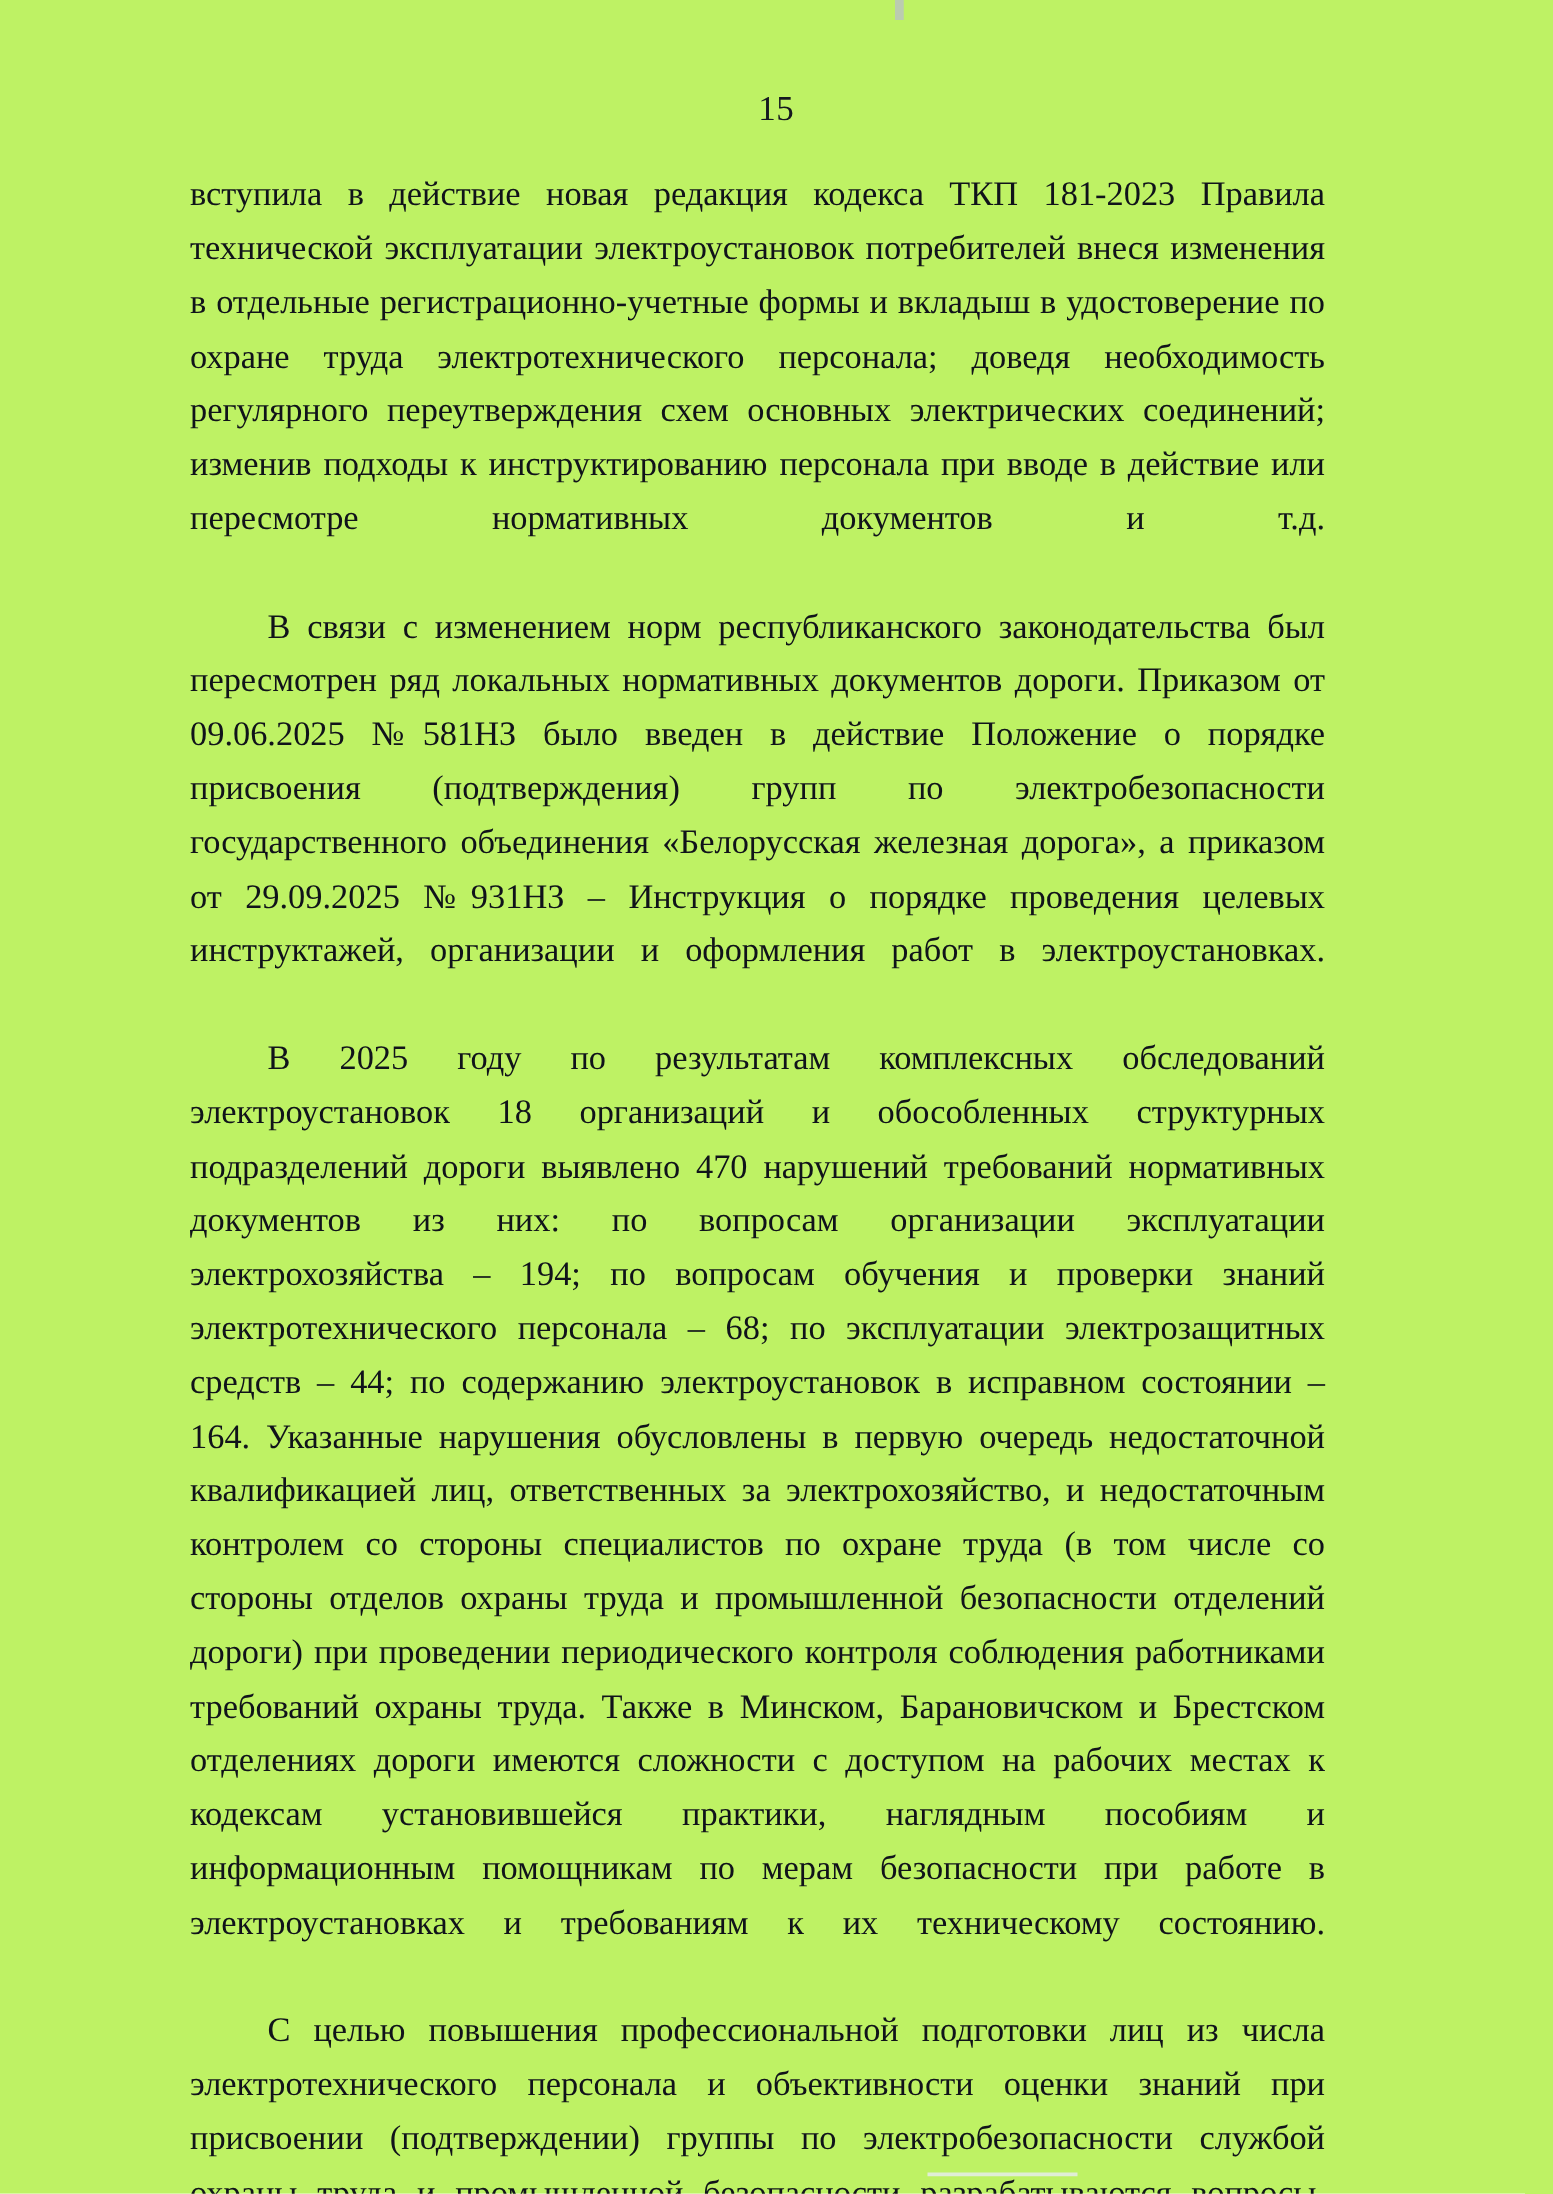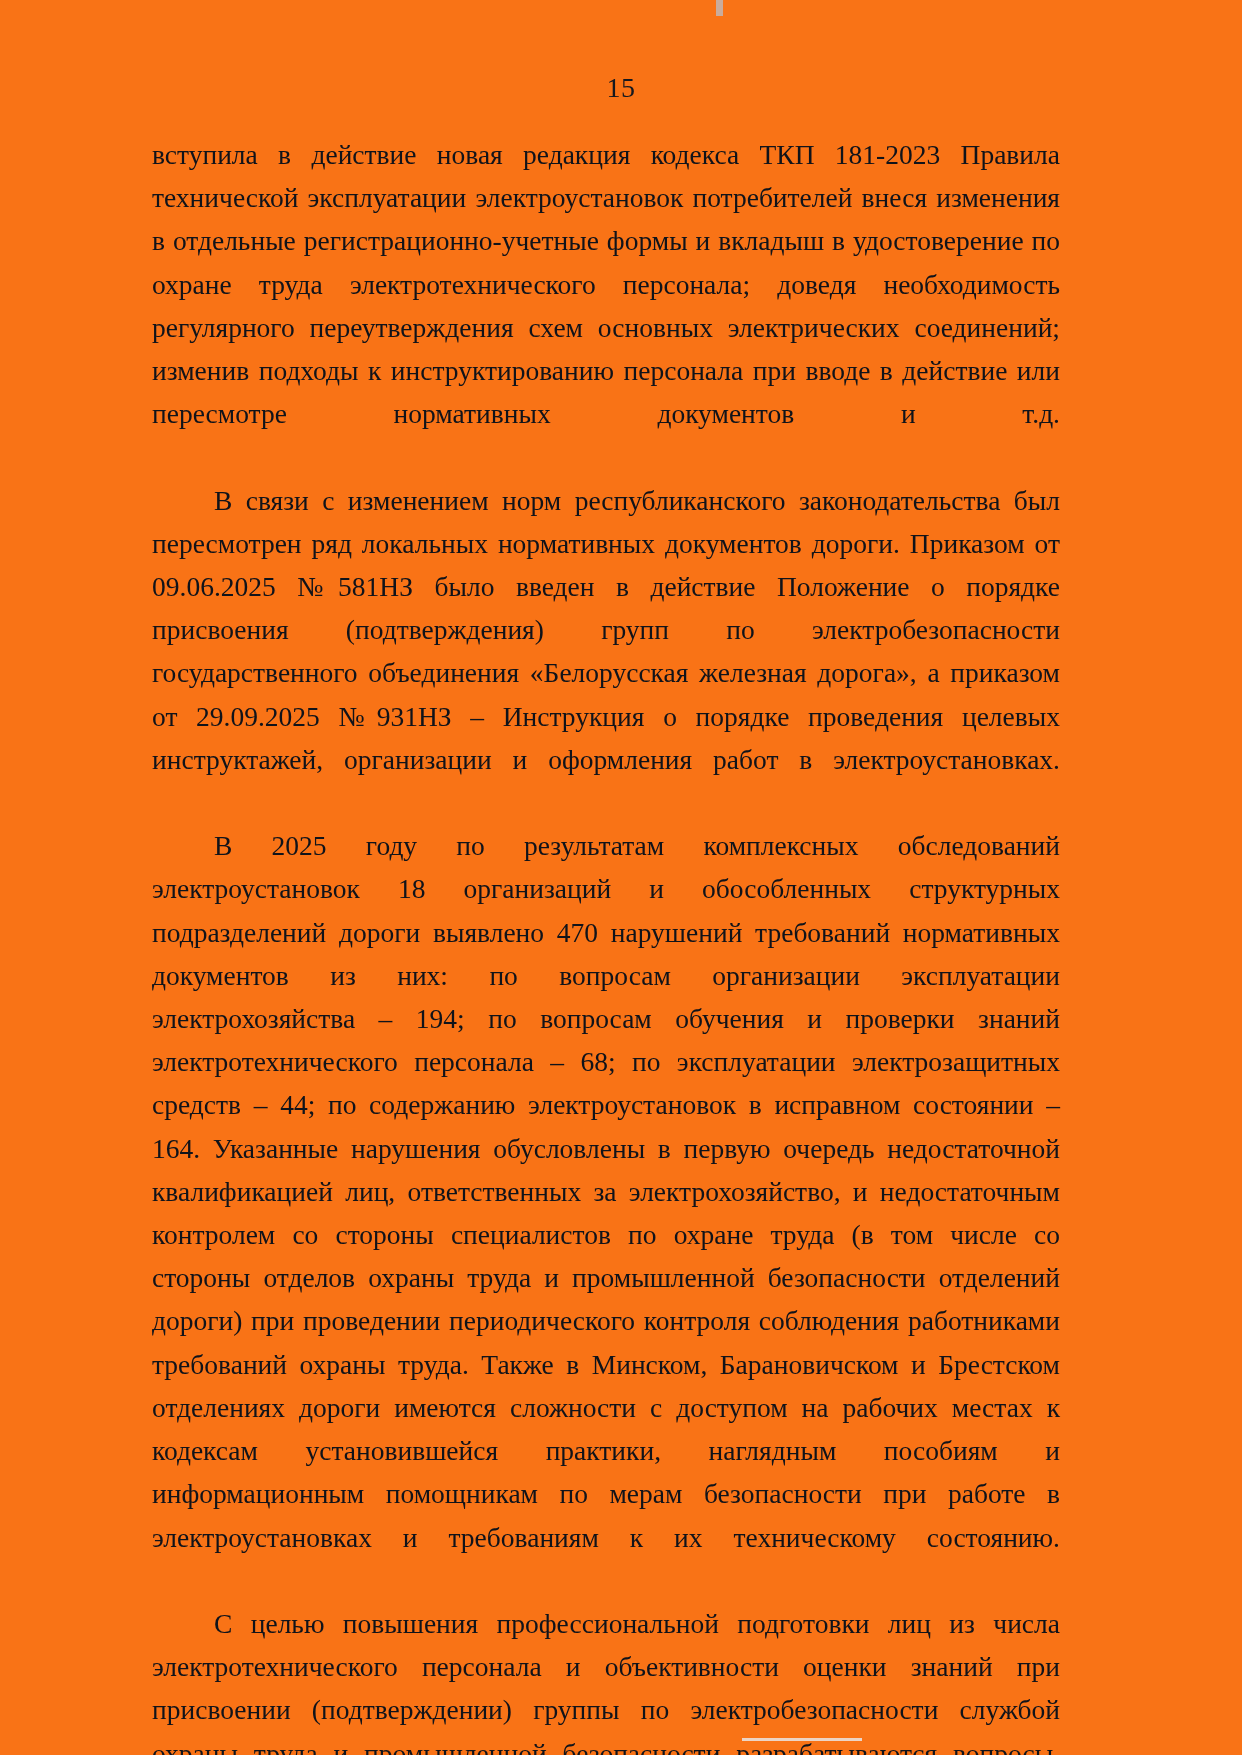--- a/index.html
+++ b/index.html
@@ -15,21 +15,21 @@
     color: #141821;
     overflow: hidden;
   }
 
   .page {
     position: absolute;
     top: 0;
     left: 0;
     width: 1242px;
     height: 1755px;
-    background: #f97316;
+    background: #bef264;
   }
 
   
   .scan-mark {
     position: absolute;
     top: 0px;
     left: 716px;
     width: 7px;
     height: 16px;
     background: #b9bfc9;

